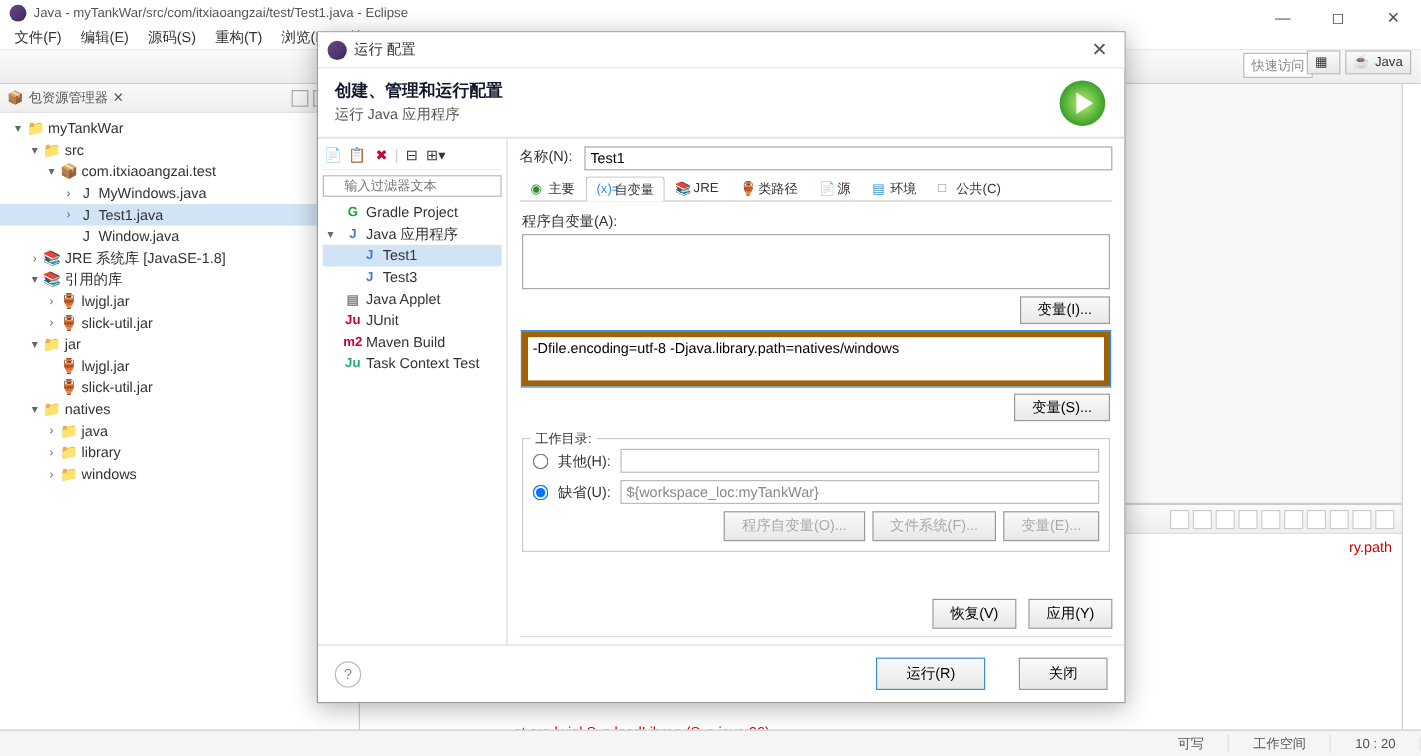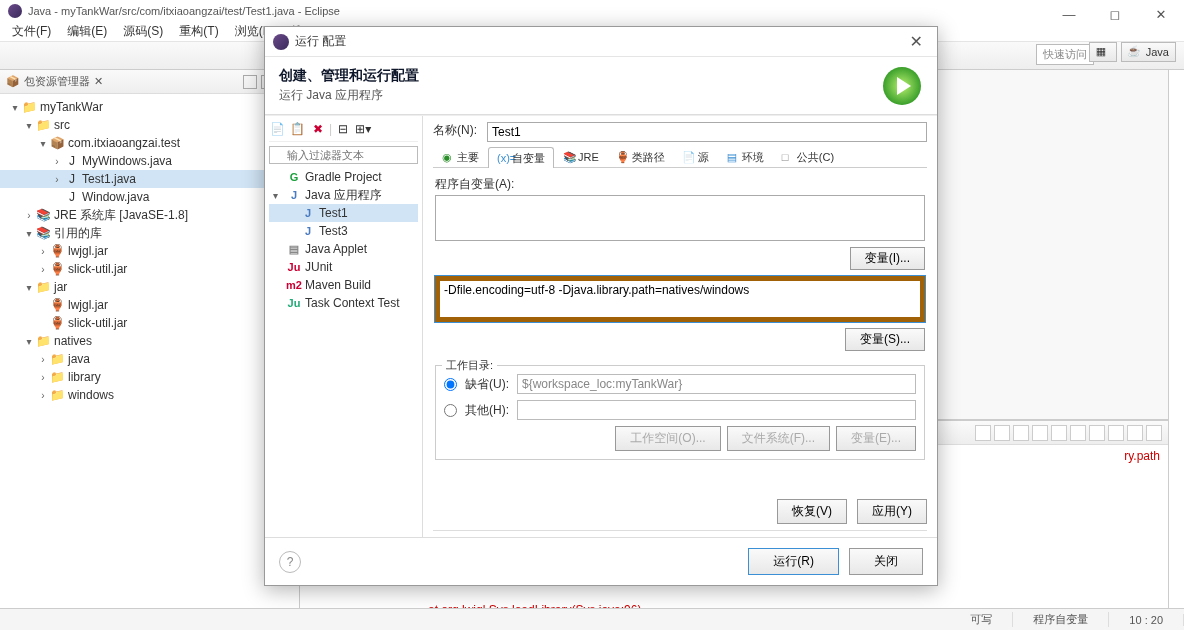--- a/index.html
+++ b/index.html
@@ -73,21 +73,21 @@
 .radio-row { display: flex; align-items: center; gap: 8px; margin-bottom: 6px; }
 .radio-row input[type=text] { flex: 1; border: 1px solid #bbb; padding: 2px 4px; font-size: 12px; background: #fff; }
 .disabled-txt { color: #888; }
 .btn-row-3 { display: flex; justify-content: flex-end; gap: 6px; margin-top: 6px; }
 .dlg-btn { border: 1px solid #999; padding: 3px 14px; font-size: 12px; background: linear-gradient(#fafafa,#e8e8e8); }
 .dlg-btn.dis { color: #aaa; }
 .filter-stat { padding: 4px 6px; font-size: 11px; color: #555; border-top: 1px solid #ddd; }
 .apply-row { display: flex; justify-content: flex-end; gap: 10px; padding: 2px 0 6px; border-bottom: 1px solid #ddd; }
 .dlg-footer { height: 48px; display: flex; align-items: center; padding: 0 14px; border-top: 1px solid #ddd; }
 .help-ic { width: 22px; height: 22px; border: 1px solid #bbb; border-radius: 50%; display: flex; align-items: center; justify-content: center; color: #888; }
-.footer-btns { margin-left: auto; display: flex; gap: 10px; }
+.footer-btns { margin-left: auto; display: flex; gap: 28px; }
 .statusbar { position: absolute; bottom: 0; left: 0; right: 0; height: 22px; border-top: 1px solid #ccc; background: #f5f5f5; display: flex; align-items: center; font-size: 11px; color: #555; }
 .statusbar > div { padding: 0 20px; border-right: 1px solid #ddd; }
 .watermark { color: #bbb; font-size: 12px; margin-left: auto; padding-right: 8px; }
 </style>
 </head>
 <body>
 
 <div class="titlebar">
   <span class="title-icon"></span>
   <span>Java - myTankWar/src/com/itxiaoangzai/test/Test1.java - Eclipse</span>
@@ -365,31 +365,31 @@
         </div>
         <div class="spacer24"></div>
         <div class="textarea-group">
           <textarea class="txt-box focused" style="">-Dfile.encoding=utf-8 -Djava.library.path=natives/windows</textarea>
           <button class="var-btn">变量(S)...</button>
         </div>
         <div class="spacer24"></div>
         <div class="group-box">
           <div class="group-lbl">工作目录:</div>
           <div class="radio-row">
+            <input type="radio" style="">
+            <span>其他(H):</span>
+            <input type="text" style="">
+          </div>
+          <div class="radio-row">
             <input type="radio" checked="" style="">
             <span>缺省(U):</span>
             <input type="text" class="disabled-txt" readonly="" value="${workspace_loc:myTankWar}" style="">
           </div>
-          <div class="radio-row">
-            <input type="radio" style="">
-            <span>其他(H):</span>
-            <input type="text" style="">
-          </div>
           <div class="btn-row-3">
-            <button class="dlg-btn dis">工作空间(O)...</button>
+            <button class="dlg-btn dis">程序自变量(O)...</button>
             <button class="dlg-btn dis">文件系统(F)...</button>
             <button class="dlg-btn dis">变量(E)...</button>
           </div>
         </div>
       </div>
       <div class="apply-row">
         <button class="dlg-btn">恢复(V)</button>
         <button class="dlg-btn">应用(Y)</button>
       </div>
     </div>
@@ -399,15 +399,15 @@
     <div class="footer-btns">
       <button class="dlg-btn" style="padding:4px 24px;border:1.5px solid #3b8fd4">运行(R)</button>
       <button class="dlg-btn" style="padding:4px 24px">关闭</button>
     </div>
   </div>
 </div>
 
 <div class="statusbar">
   <div style="flex:1"></div>
   <div>可写</div>
-  <div>程序自变量</div>
+  <div>工作空间</div>
   <div>10 : 20</div>
 </div>
 
 </body></html>

